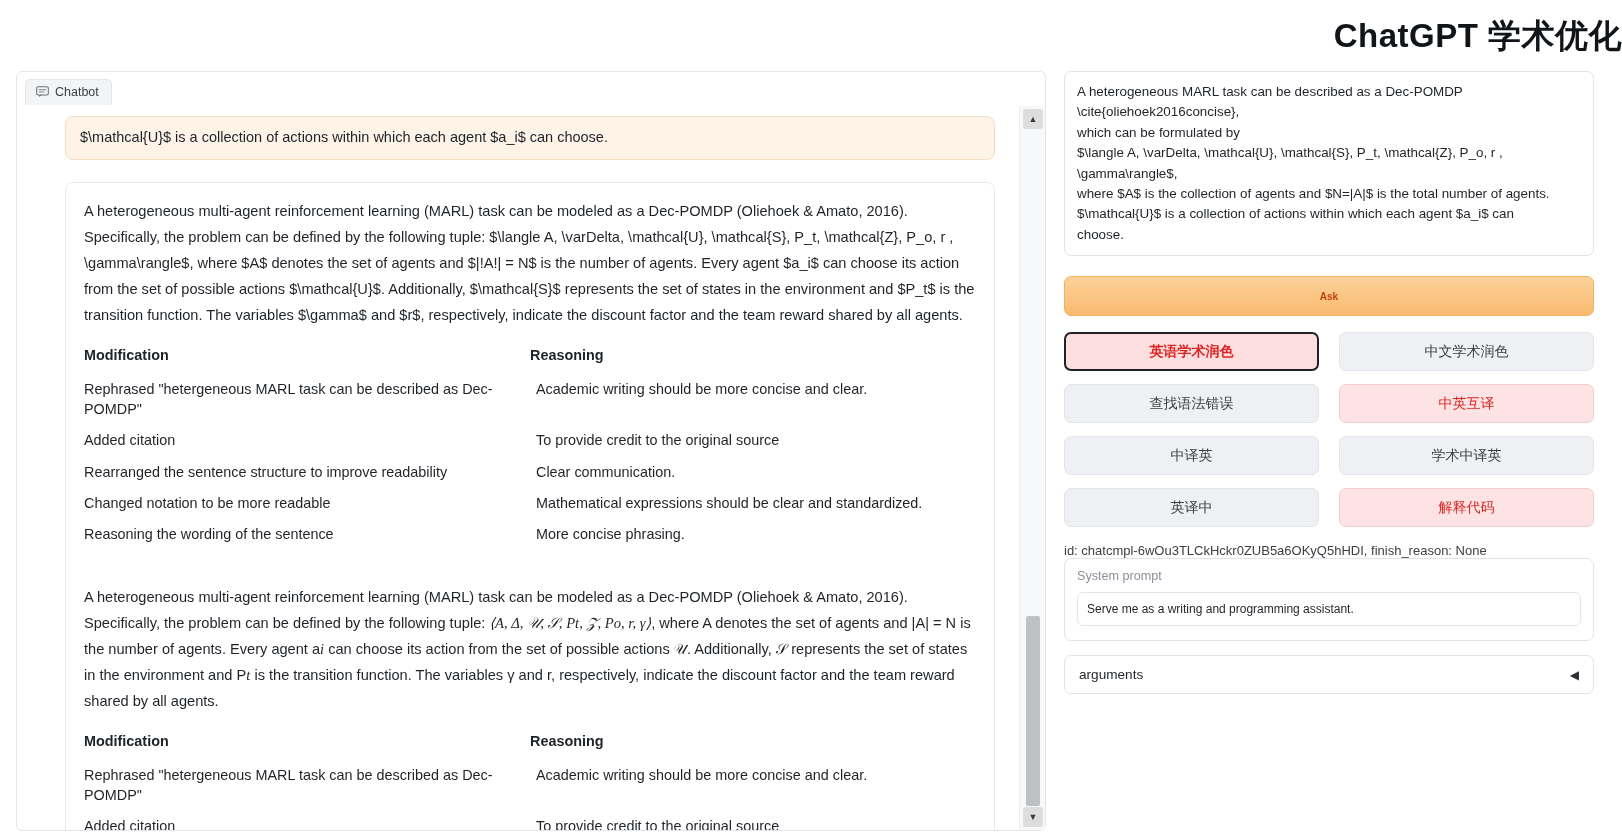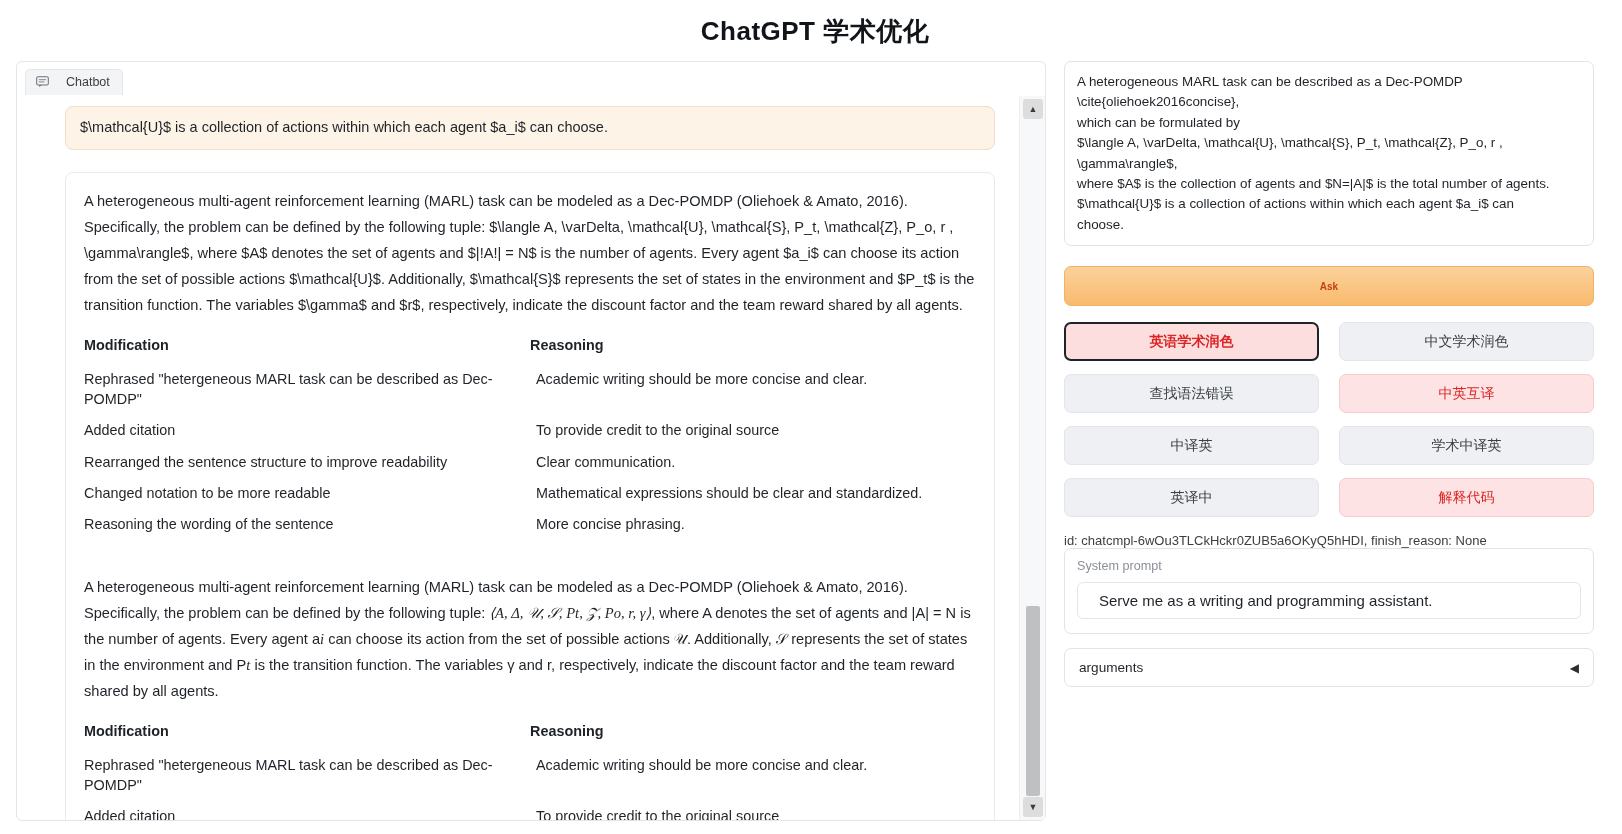--- a/index.html
+++ b/index.html
@@ -6,22 +6,22 @@
   html, body { margin: 0; padding: 0; }
   body {
     width: 1622px;
     height: 834px;
     background: #ffffff;
     font-family: "Liberation Sans", sans-serif;
     color: #1f2328;
     overflow: hidden;
   }
   .page-title {
-    text-align: center;
-    font-size: 26px;
+    text-align: right;
+    font-size: 33px;
     font-weight: bold;
     padding: 14px 0 12px 8px;
     letter-spacing: 0.5px;
     color: #111418;
   }
   .layout {
     display: flex;
     gap: 18px;
     padding: 0 16px;
     align-items: flex-start;
@@ -35,21 +35,21 @@
     border-radius: 6px;
     background: #fff;
   }
   .chat-tabbar {
     height: 24px;
     padding: 6px 8px 0 8px;
   }
   .chat-tab {
     display: inline-flex;
     align-items: center;
-    gap: 17px;
+    gap: 6px;
     background: #f3f4f6;
     border: 1px solid #e4e6eb;
     border-bottom: none;
     border-radius: 5px 5px 0 0;
     font-size: 12.5px;
     color: #3c4043;
     padding: 5px 12px 6px 10px;
     position: relative;
     top: 1px;
   }
@@ -206,22 +206,22 @@
   }
   .sys-label {
     font-size: 12.6px;
     color: #8a8f98;
     margin-bottom: 9px;
   }
   .sys-input {
     border: 1px solid #e3e5ea;
     border-radius: 6px;
     background: #fff;
-    padding: 9px 21px;
-    font-size: 15px;
+    padding: 9px 9px;
+    font-size: 12px;
     color: #1f2328;
   }
   .args-box {
     margin-top: 14px;
     border: 1px solid #e1e3e8;
     border-radius: 7px;
     background: #fff;
     padding: 11px 14px;
     display: flex;
     align-items: center;

